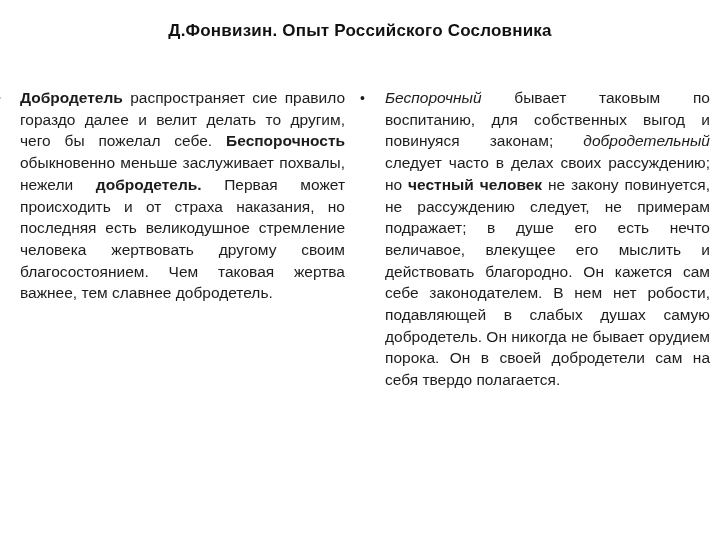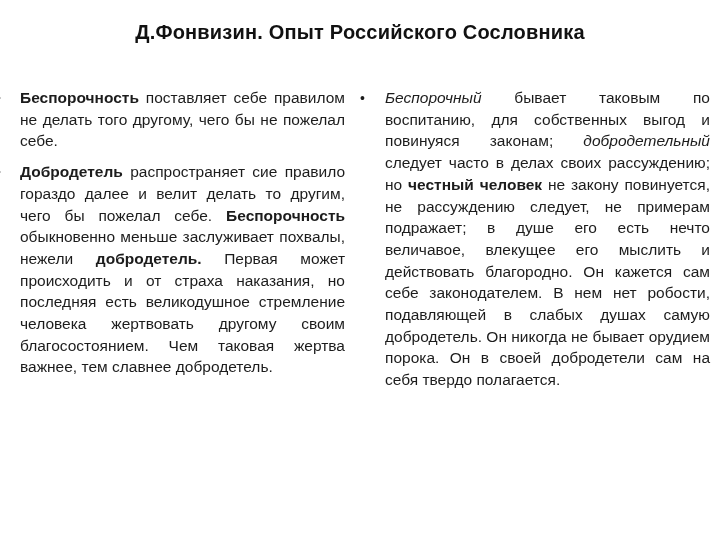--- a/index.html
+++ b/index.html
@@ -15,21 +15,21 @@
     overflow: hidden;
     font-family: "Liberation Sans", "DejaVu Sans", sans-serif;
     color: #1c1c1c;
   }
   .title {
     position: absolute;
     top: 21px;
     left: 0;
     width: 720px;
     text-align: center;
-    font-size: 20px;
+    font-size: 17px;
     font-weight: bold;
     letter-spacing: 0.2px;
     color: #111111;
   }
   .columns {
     position: absolute;
     top: 87px;
     left: 0;
     width: 720px;
     display: flex;
@@ -75,24 +75,20 @@
 
 <div class="slide">
 
   <div class="title">Д.Фонвизин. Опыт Российского Сословника</div>
 
   <div class="columns">
 
     <div class="col col-left">
       <div class="bullet-item">
         <span class="bullet-marker">•</span>
-        <span><span class="run-b">Беспорочность</span><span> поставляет себе правилом не делать того другому, чего бы не пожелал себе.</span></span>
-      </div>
-      <div class="bullet-item">
-        <span class="bullet-marker">•</span>
         <span><span class="run-b">Добродетель</span><span> распространяет сие правило гораздо далее и велит делать то другим, чего бы пожелал себе. </span><span class="run-b">Беспорочность</span><span> обыкновенно меньше заслуживает похвалы, нежели </span><span class="run-b">добродетель.</span><span> Первая может происходить и от страха наказания, но последняя есть великодушное стремление человека жертвовать другому своим благосостоянием. Чем таковая жертва важнее, тем славнее добродетель.</span></span>
       </div>
     </div>
 
     <div class="col col-right">
       <div class="bullet-item">
         <span class="bullet-marker">•</span>
         <span><span class="run-i">Беспорочный</span><span> бывает таковым по воспитанию, для собственных выгод и повинуяся законам; </span><span class="run-i">добродетельный</span><span> следует часто в делах своих рассуждению; но </span><span class="run-b">честный человек</span><span> не закону повинуется, не рассуждению следует, не примерам подражает; в душе его есть нечто величавое, влекущее его мыслить и действовать благородно. Он кажется сам себе законодателем. В нем нет робости, подавляющей в слабых душах самую добродетель. Он никогда не бывает орудием порока. Он в своей добродетели сам на себя твердо полагается.</span></span>
       </div>
     </div>

